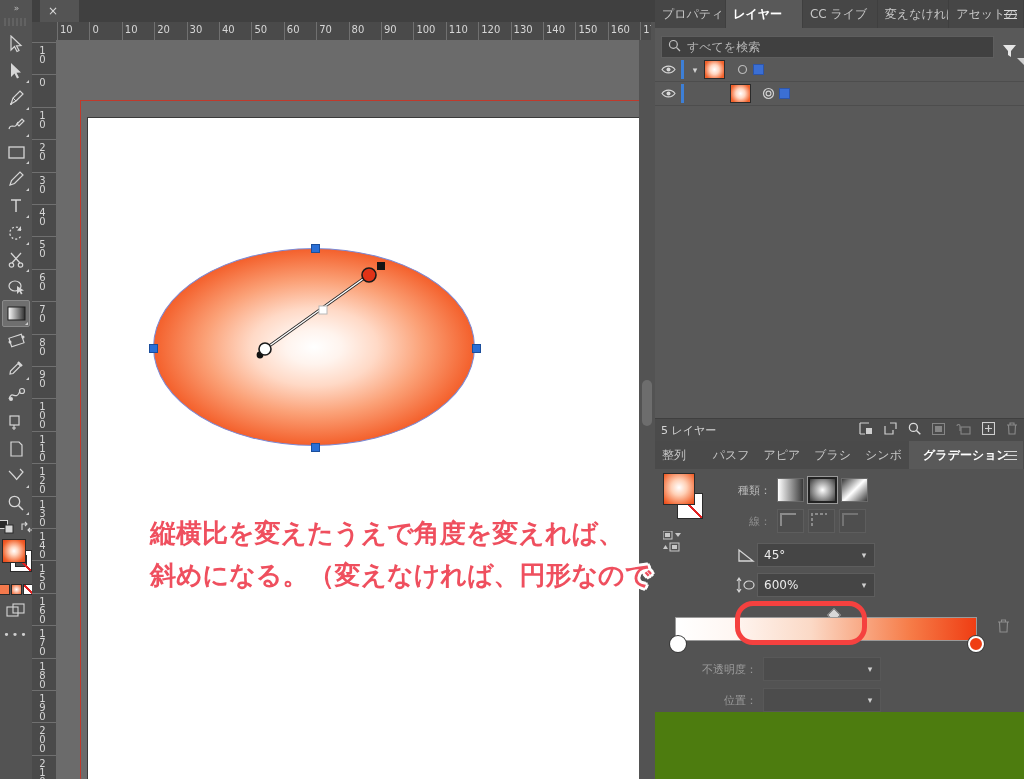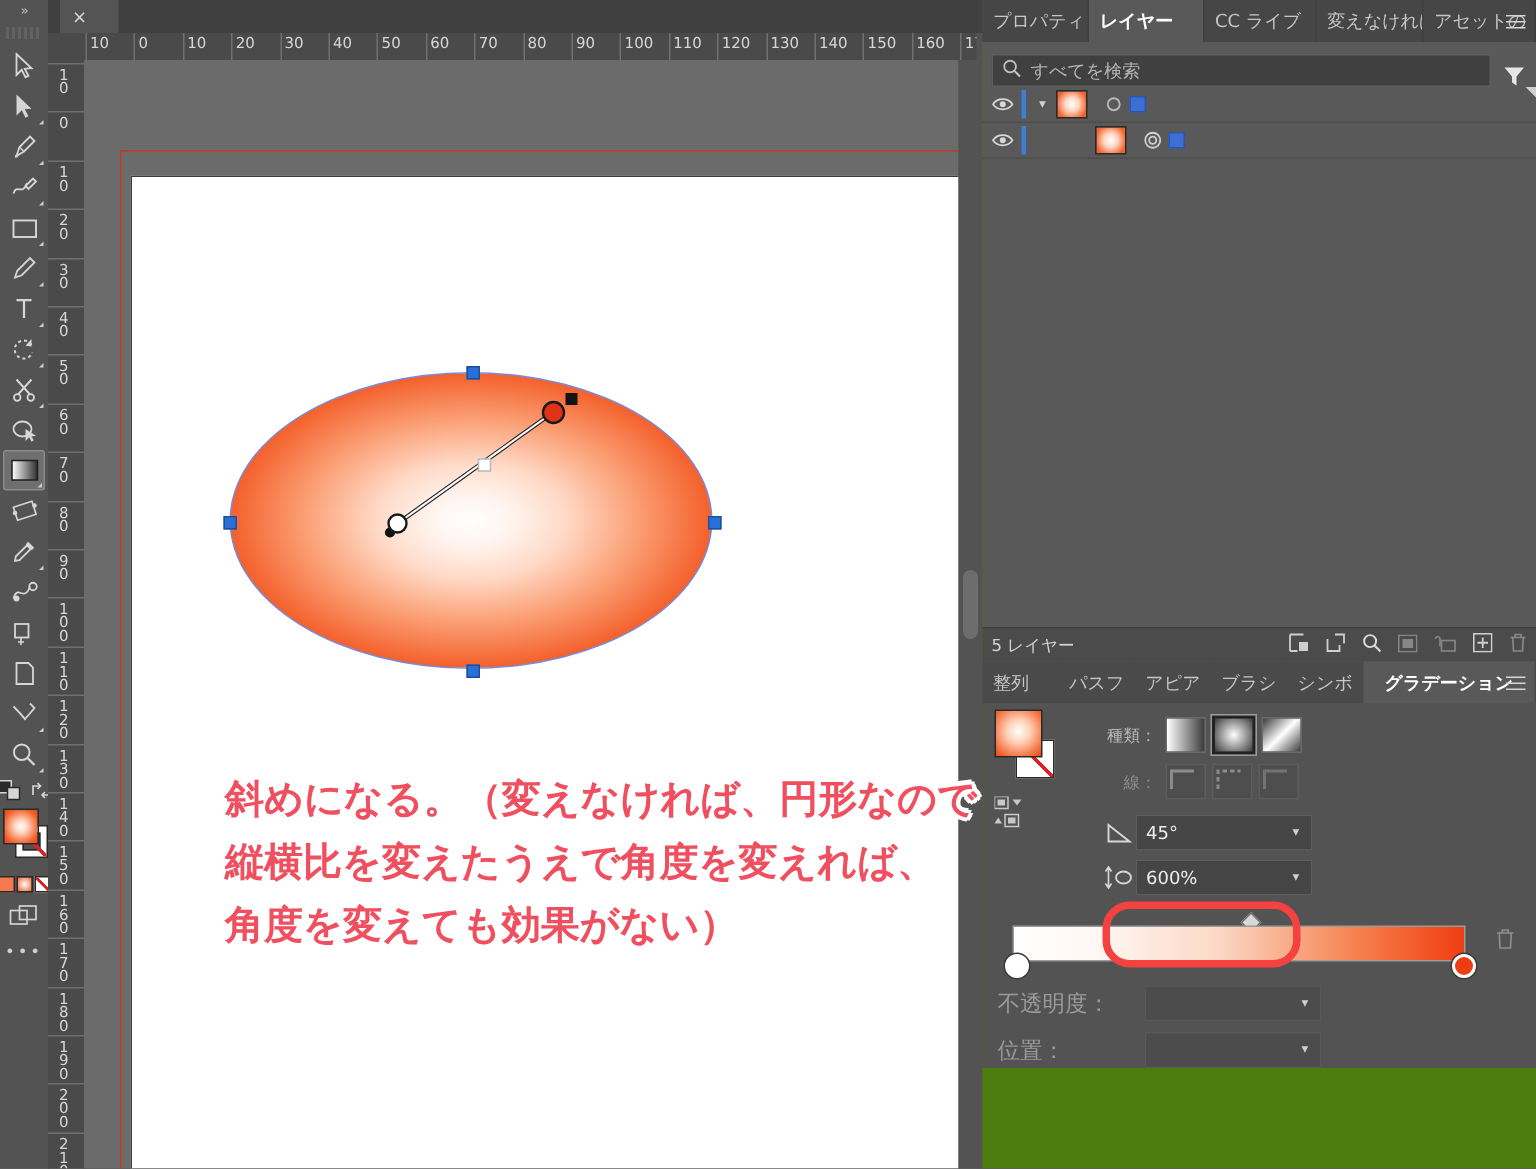--- a/index.html
+++ b/index.html
@@ -155,21 +155,21 @@
     border:1px solid #9a9a9a;}
   .stop{position:absolute;width:12px;height:12px;border-radius:50%;border:2px solid #fff;
     box-shadow:0 0 0 1px #3a3a3a;top:25px;}
   .stop.s0{left:5px;background:#fff;}
   .stop.s1{left:303px;background:#ef3d13;border-color:#fff;}
   .mid{position:absolute;left:164px;top:-1px;width:8px;height:8px;background:#d8d8d8;
     transform:rotate(45deg);border:1px solid #6a6a6a;}
   .trash{position:absolute;right:4px;top:8px;color:#8e8e8e;}
   .gradfields{margin:12px 10px 0 10px;}
   .gf-row{display:flex;align-items:center;margin-bottom:7px;}
-  .gf-lbl{width:92px;font-size:15px;color:#9a9a9a;margin-right:6px;}
+  .gf-lbl{width:92px;text-align:right;font-size:11px;color:#9a9a9a;margin-right:6px;}
 
   .redring{position:absolute;left:735px;top:601px;width:122px;height:34px;
     border:5px solid #f5413f;border-radius:18px;z-index:35;}
 </style>
 </head>
 <body>
 
 <div class="app">
 
   <div class="toolbar">
@@ -455,23 +455,22 @@
           <rect x="224" y="14" width="8" height="8" fill="#141414"></rect>
         </svg>
       </div>
     </div>
   </div>
   <div class="scroll-right">
     <div class="scroll-thumb"></div>
   </div>
 
   <div class="annot">
+    <div>縦横比を変えたうえで角度を変えれば、</div>
     <div>斜めになる。（変えなければ、円形なので</div>
-    <div>縦横比を変えたうえで角度を変えれば、</div>
-    <div>角度を変えても効果がない）</div>
   </div>
 
   <div class="dock">
 
     <div class="paneltabs">
       <div class="ptab" style="width:62px">プロパティ</div>
       <div class="ptab active" style="width:68px">レイヤー</div>
       <div class="ptab" style="width:66px">CC ライブ</div>
       <div class="ptab" style="width:62px">変えなければ</div>
       <div class="ptab" style="width:66px">アセットの</div>

